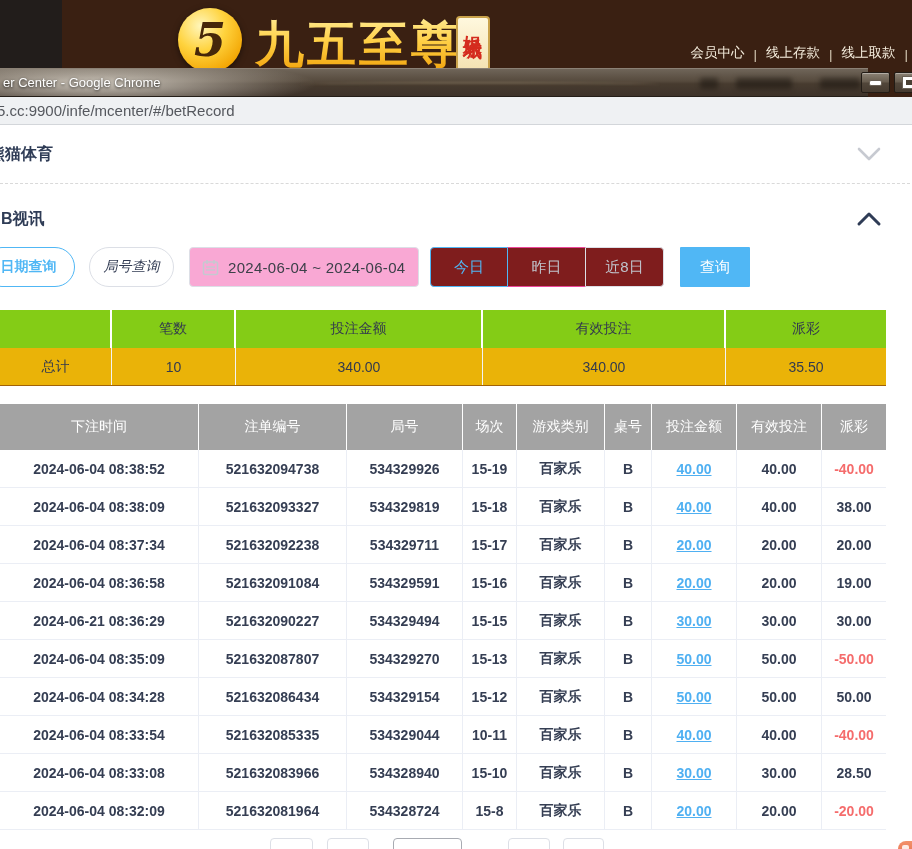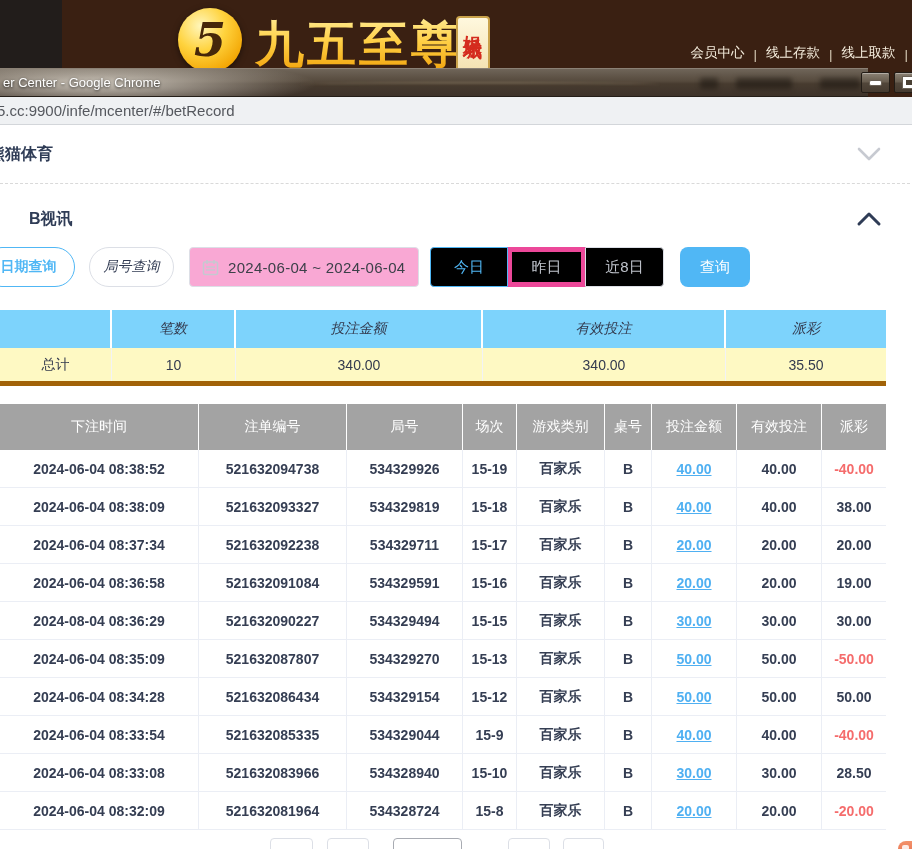--- a/index.html
+++ b/index.html
@@ -52,47 +52,47 @@
 
   
   #urlbar { left:0; top:97px; width:912px; height:28px; z-index:5; background:#eff1f3; border-bottom:1px solid #d3d6da; }
   #url-text { left:-3px; top:5px; font-size:15px; color:#55585e; white-space:nowrap; }
 
   
   #content { left:0; top:125px; width:912px; height:724px; background:#fff; color:#353e53; }
 
   .section-label { font-size:16px; font-weight:600; color:#2f3c56; white-space:nowrap; }
   #section-sports-label { left:-11px; top:19px; }
-  #section-video-label { left:1px; top:84px;padding-left:28px; }
+  #section-video-label { left:1px; top:84px; }
   .chev { left:856px; width:26px; height:16px; cursor:pointer; }
   #chev-down { top:21px; }
   #chev-up { top:86px; }
   #dashed-divider { left:0; top:58px; width:910px; border-top:1px dashed #d9d9d9; }
 
   
   .pill-btn { top:122px; height:40px; border-radius:20px; background:#fff; font-size:14px;
     display:flex; align-items:center; justify-content:center; cursor:pointer; }
   #btn-date-query { left:-18px; width:93px; border:1px solid #50b7f5; color:#50b7f5; font-weight:600; }
   #btn-round-query { left:89px; width:85px; border:1px solid #dcdfe6; color:#303a52;font-style:italic; }
   #date-input { left:189px; top:122px; width:230px; height:40px; border:1px solid #dcdfe6; border-radius:4px;
     background:#f9a8d4; display:flex; align-items:center; cursor:text; }
   #date-input svg { margin-left:12px; }
   #date-value { margin-left:9px; font-size:15px; color:#3c4049; letter-spacing:.3px; }
-  .seg-btn { top:122px; height:40px; background:#000000; font-size:15px; display:flex; align-items:center; justify-content:center; cursor:pointer; }
+  .seg-btn { top:122px; height:40px; background:#7f1d1d; font-size:15px; display:flex; align-items:center; justify-content:center; cursor:pointer; }
   #btn-today { left:430px; width:78px; border:1px solid #50b7f5; color:#50b7f5; border-radius:4px 0 0 4px; z-index:2; }
-  #btn-yesterday { left:507px; width:79px; border:5px solid #ec4899; color:#c0c4cc; }
+  #btn-yesterday { left:507px; width:79px; border:1px solid #ec4899; color:#c0c4cc; }
   #btn-last8 { left:585px; width:79px; border:1px solid #dcdfe6; color:#c0c4cc; border-radius:0 4px 4px 0; }
-  #btn-search { left:680px; top:122px; width:70px; height:40px; background:#50b7f5; border:none; border-radius:8px;
+  #btn-search { left:680px; top:122px; width:70px; height:40px; background:#50b7f5; border:none; border-radius:1px;
     color:#fff; font-size:15px; display:flex; align-items:center; justify-content:center; cursor:pointer; }
 
   
   #summary { left:0; top:185px; width:886px; }
   .sum-row { display:flex; height:38px; }
-  .sum-head { background:#7dd3fc;font-style:italic; }
-  .sum-body { background:#fef9c3; border-bottom:5px solid #a16207; }
+  .sum-head { background:#84cc16; }
+  .sum-body { background:#eab308; border-bottom:1px solid #a16207; }
   .sum-cell { display:flex; align-items:center; justify-content:center; font-size:14px; color:#333a4e; }
   .sum-head .sum-cell { border-right:2px solid #fff; }
   .sum-body .sum-cell { border-right:1px solid #f2f3f5; }
   .sum-head .sum-cell:last-child, .sum-body .sum-cell:last-child { border-right:none; }
   .sc0{width:112px;} .sc1{width:124px;} .sc2{width:247px;} .sc3{width:243px;} .sc4{width:160px;}
 
   
   #bet-table { left:0; top:279px; width:886px; }
   #bet-thead { display:flex; height:46px; background:#a3a3a3; }
   .th { display:flex; align-items:center; justify-content:center; color:#fff; font-size:14px; font-weight:500;
@@ -343,21 +343,21 @@
             </div>
             <div class="td c7">
               <span>20.00</span>
             </div>
             <div class="td c8">
               <span>19.00</span>
             </div>
           </div>
           <div class="trow">
             <div class="td c0">
-              <span>2024-08-04 08:36:29</span>
+              <span>2024-06-21 08:36:29</span>
             </div>
             <div class="td c1">
               <span>521632090227</span>
             </div>
             <div class="td c2">
               <span>534329494</span>
             </div>
             <div class="td c3">
               <span>15-15</span>
             </div>
@@ -439,21 +439,21 @@
             <div class="td c0">
               <span>2024-06-04 08:33:54</span>
             </div>
             <div class="td c1">
               <span>521632085335</span>
             </div>
             <div class="td c2">
               <span>534329044</span>
             </div>
             <div class="td c3">
-              <span>15-9</span>
+              <span>10-11</span>
             </div>
             <div class="td c4">
               <span>百家乐</span>
             </div>
             <div class="td c5">
               <span>B</span>
             </div>
             <div class="td c6">
               <span class="amount-link">40.00</span>
             </div>

